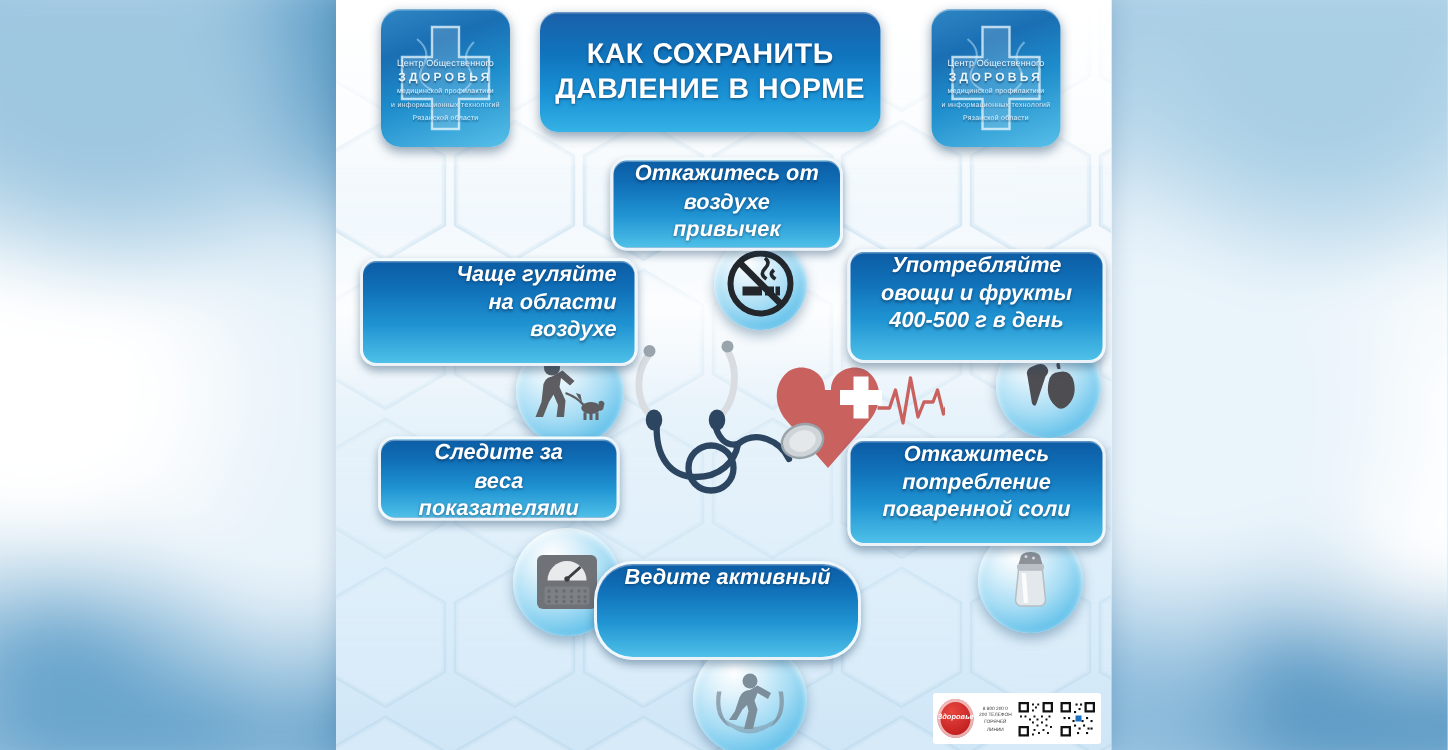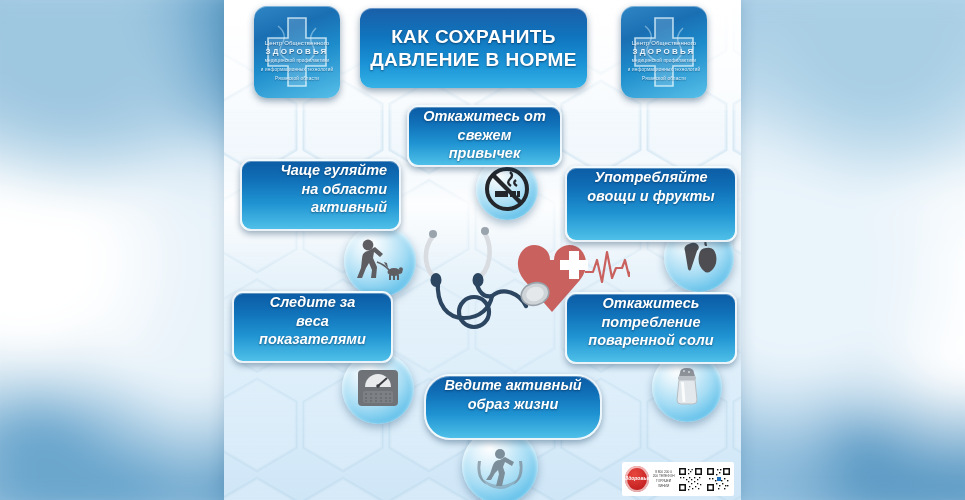--- a/index.html
+++ b/index.html
@@ -101,25 +101,25 @@
   .card .ctxt{
     width:100%;color:#ffffff;font-style:italic;font-weight:bold;
     font-size:14.5px;line-height:1.28;
     text-shadow:0 1px 2px rgba(0,35,70,.55);
     padding:0 12px;
   }
   .card.c-right .ctxt{text-align:right;}
   .card.c-center .ctxt{text-align:center;}
 
   .card-habits{left:183px;top:105px;width:155px;height:62px;}
-  .card-walk  {left:16px; top:159px;width:161px;height:72px;}
+  .card-walk  {left:16px; top:172px;width:185px;height:72px;}
   .card-veg   {left:341px;top:166px;width:172px;height:76px;}
-  .card-weight{left:8px; top:291px;width:161px;height:72px;}
+  .card-weight{left:28px; top:291px;width:161px;height:56px;}
   .card-salt  {left:341px;top:292px;width:172px;height:72px;}
-  .card-active{left:200px;top:374px;width:178px;height:66px;border-radius:26px;}
+  .card-active{left:172px;top:374px;width:178px;height:66px;border-radius:26px;}
 
   
   .bub{
     position:absolute;border-radius:50%;
     background:
       radial-gradient(circle at 36% 26%, #ffffff 0%, #dff2fb 22%, #a5dcf4 52%, #63c1ea 78%, #8fd3f0 100%);
     box-shadow:0 4px 8px rgba(25,75,115,.35), inset 0 2px 5px rgba(255,255,255,.9);
     display:flex;align-items:center;justify-content:center;
   }
   .bub .glyph{display:block;}
@@ -334,36 +334,37 @@
         <path d="M27 21 q-5 0 -7 5 l-3 9 l-4 6 h5 l4 -7 l3 -3 l1 4 l-3 12 h6 l3 -13 l-2 -6 l2 -5 l7 4 l2 -4 l-9 -5 z"></path>
         <path d="M8 22 q-3 14 6 24 q-12 -6 -9 -24 z" opacity=".75"></path>
         <path d="M46 22 q3 14 -6 24 q12 -6 9 -24 z" opacity=".75"></path>
         <path d="M5 36 q10 10 22 10 q12 0 22 -10 q-10 14 -22 14 q-12 0 -22 -14 z" opacity=".5"></path>
       </svg>
     </div>
 
     <div class="card card-habits c-center">
       <div class="ctxt">
         <div>Откажитесь от</div>
-        <div>свежем привычек</div>
+        <div>воздухе привычек</div>
       </div>
     </div>
 
     <div class="card card-walk c-right">
       <div class="ctxt">
         <div>Чаще гуляйте</div>
         <div>на области</div>
-        <div>активный</div>
+        <div>воздухе</div>
       </div>
     </div>
 
     <div class="card card-veg c-center">
       <div class="ctxt">
         <div>Употребляйте</div>
         <div>овощи и фрукты</div>
+        <div>400-500 г в день</div>
       </div>
     </div>
 
     <div class="card card-weight c-center">
       <div class="ctxt">
         <div>Следите за</div>
         <div>веса</div>
         <div>показателями</div>
       </div>
     </div>
@@ -372,21 +373,20 @@
       <div class="ctxt">
         <div>Откажитесь</div>
         <div>потребление</div>
         <div>поваренной соли</div>
       </div>
     </div>
 
     <div class="card card-active c-center">
       <div class="ctxt">
         <div>Ведите активный</div>
-        <div>образ жизни</div>
       </div>
     </div>
 
     <div class="footer">
       <div class="stamp">Здоровье</div>
       <div class="ftxt">8 800 200 0 200 ТЕЛЕФОН ГОРЯЧЕЙ ЛИНИИ</div>
       <div class="qr">
         <svg width="25" height="25" viewBox="0 0 25 25" xmlns="http://www.w3.org/2000/svg">
           <rect width="25" height="25" fill="#fff"></rect>
           <g fill="#111">

